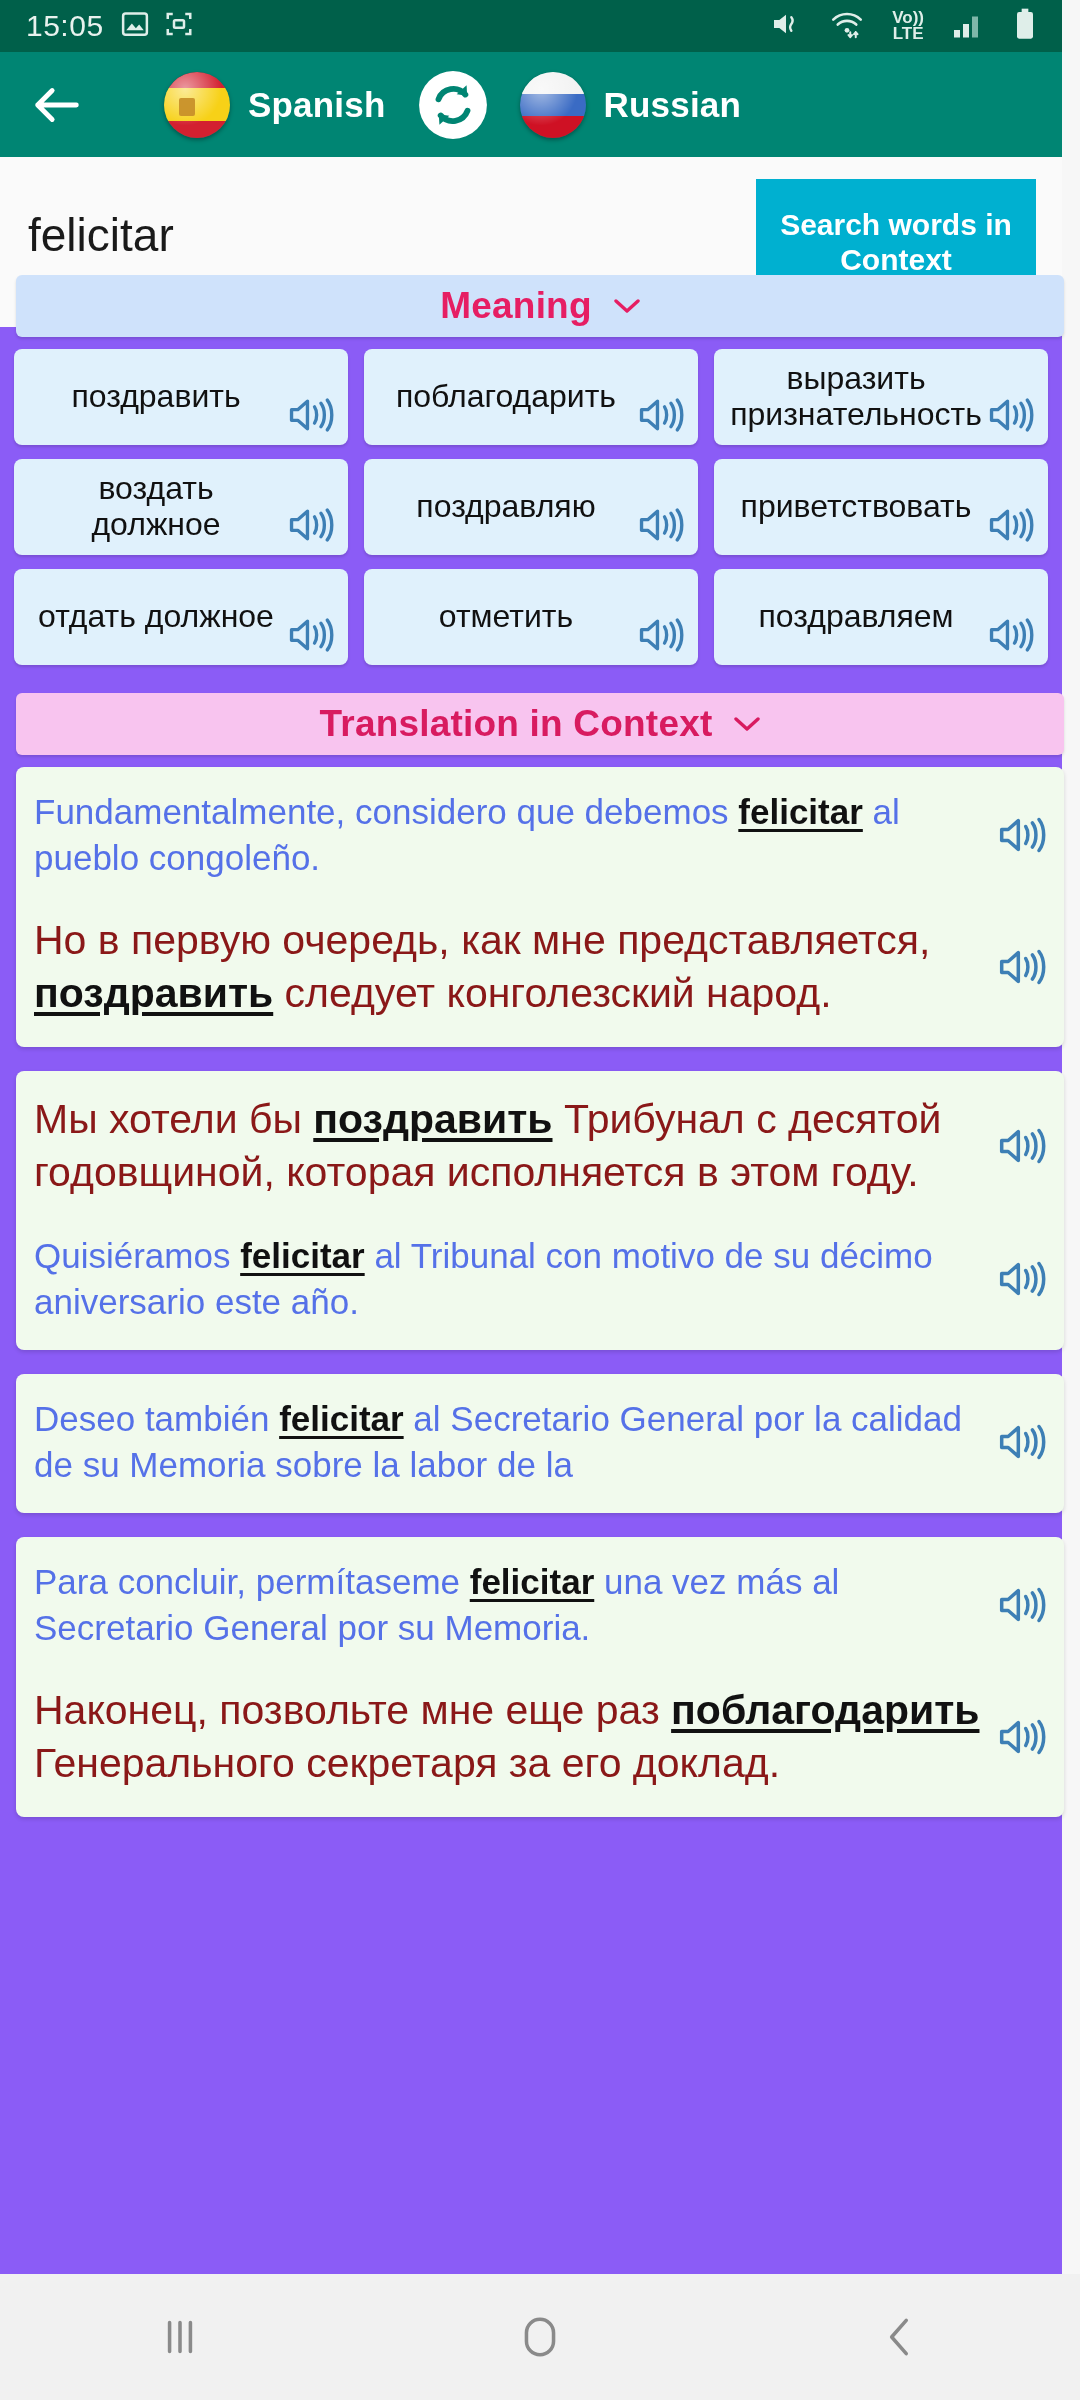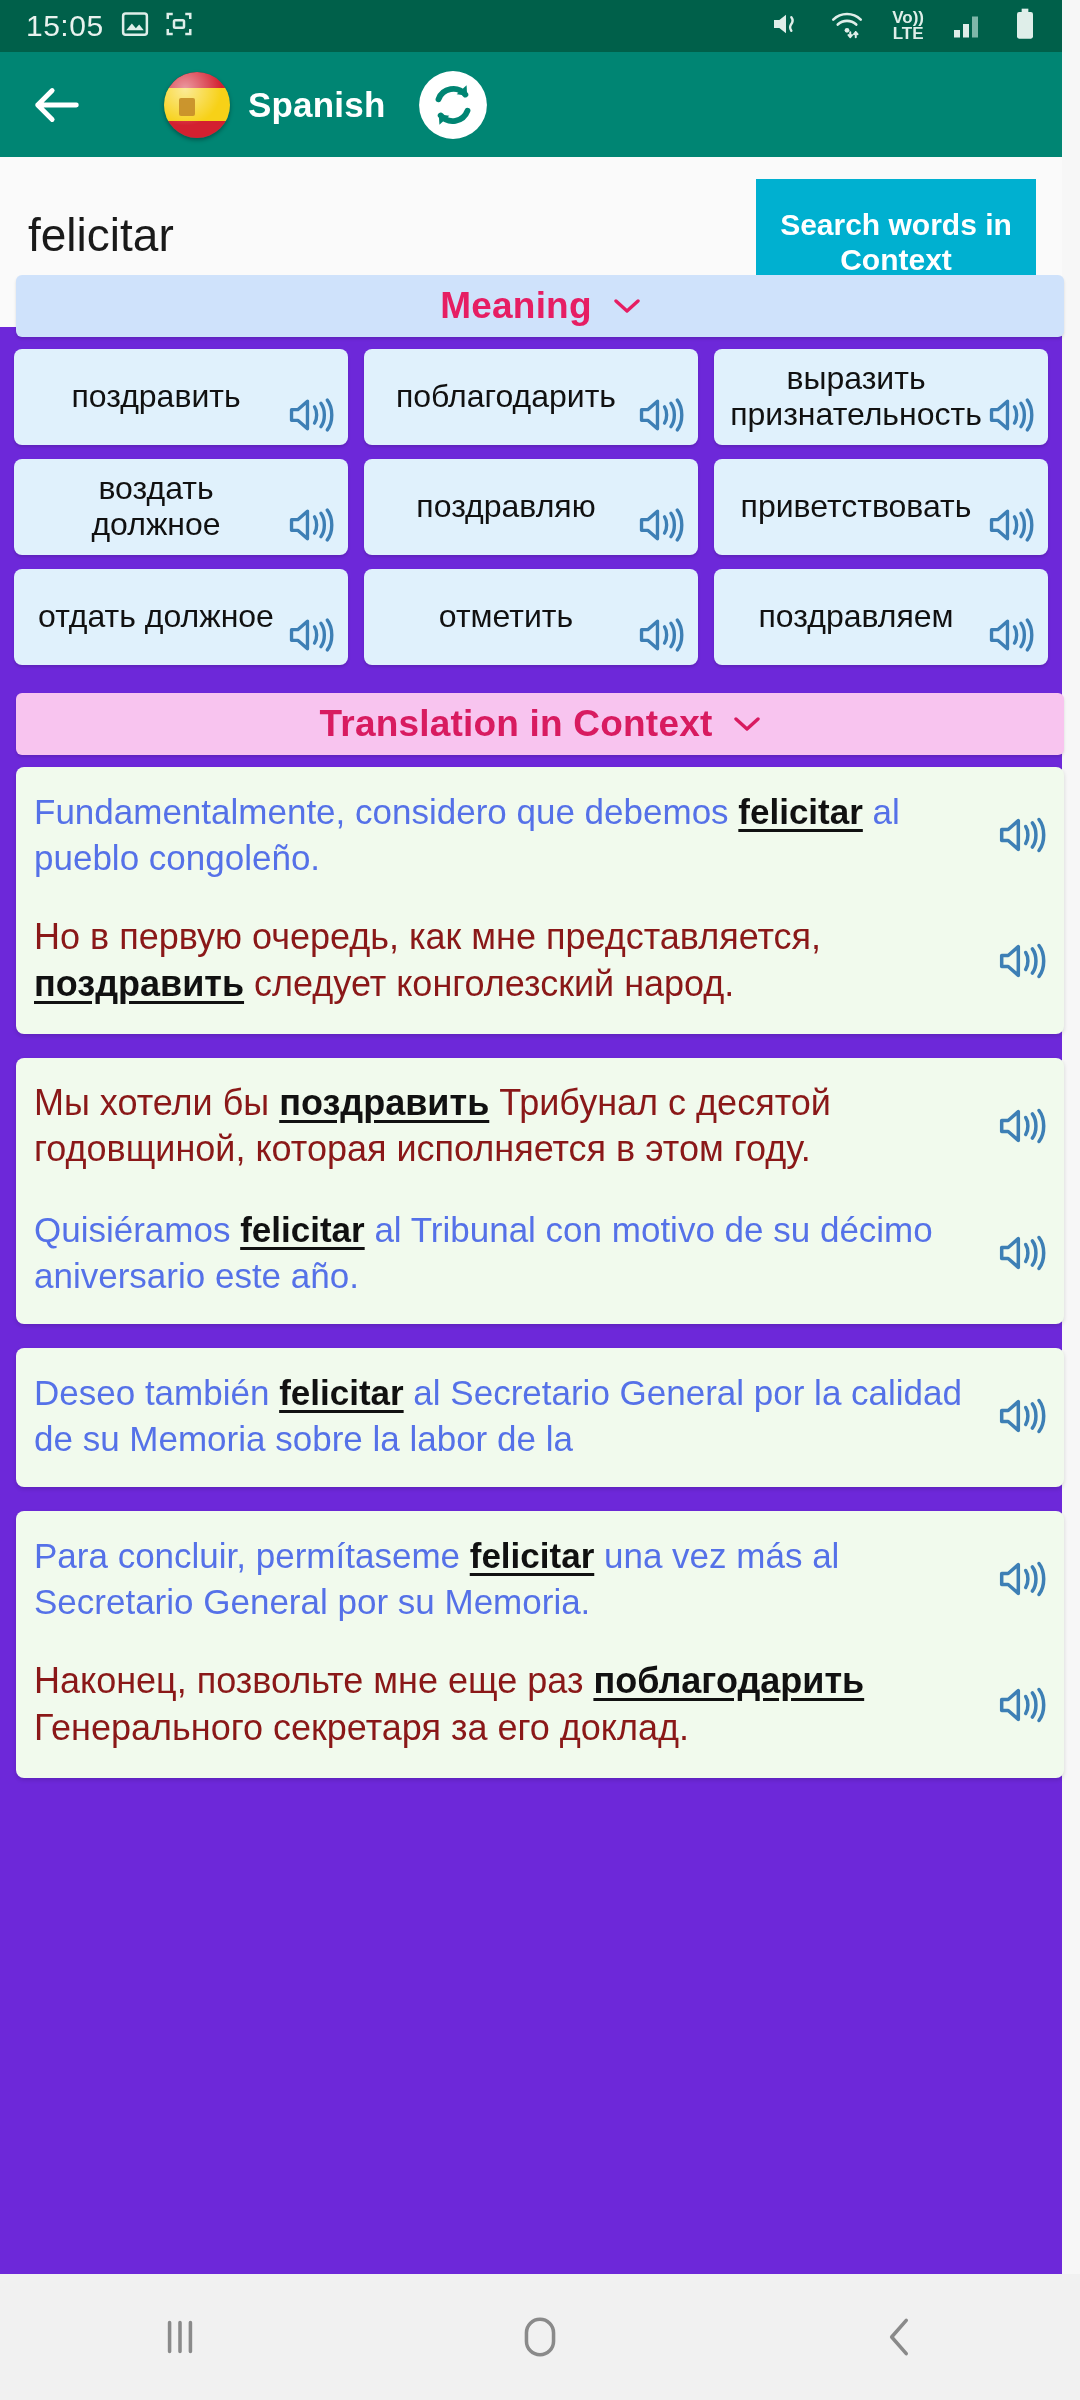--- a/index.html
+++ b/index.html
@@ -1,21 +1,21 @@
 <!DOCTYPE html>
 <html><head>
 <meta charset="utf-8">
 <style>
   * { box-sizing: border-box; margin: 0; padding: 0; }
   html, body {
     width: 1080px; height: 2400px;
     font-family: "Liberation Sans", sans-serif;
     background: #f7f7f7; overflow: hidden;
   }
-  #screen { position: relative; width: 1062px; height: 2400px; background:#6d28d9; }
+  #screen { position: relative; width: 1062px; height: 2400px; background:#8b5cf6; }
 
   
   .statusbar {
     height: 52px; background: #00604a; color: #e9f4f0;
     display: flex; align-items: center; padding: 0 26px;
   }
   .sb-time { font-size: 30px; letter-spacing: .5px; font-weight: 400; color:#e8f2ee;}
   .sb-left-icons { display:flex; align-items:center; gap:14px; margin-left:16px;}
   .sb-spacer { flex: 1; }
   .sb-right { display:flex; align-items:center; gap:28px; }
@@ -82,21 +82,21 @@
   
   .cards { padding: 12px 16px 0 16px; }
   .tcard {
     background:#f1faed; border-radius: 8px; box-shadow: 0 2px 4px rgba(0,0,0,.14);
     padding: 22px 18px 26px 18px; margin-bottom: 24px; position:relative;
   }
   .trow { display:flex; align-items:center; }
   .trow + .trow { margin-top: 34px; }
   .ttext { flex:1; padding-right: 12px; }
   .src { font-size: 35px; line-height: 1.30; color:#5571e8; }
-  .tgt { font-size: 36px; line-height: 1.30; color:#8a1818; }
+  .tgt { font-size: 41px; line-height: 1.30; color:#8a1818; }
   .kw { font-weight: 700; color:#111111; text-decoration: underline; text-underline-offset: 5px; }
   .tspk { width: 48px; height: 42px; flex:none; }
 
   
   .navbar {
     position:absolute; left:0; bottom:0; width:1080px; height:126px;
     background:#f1f1f1; display:flex; align-items:center; justify-content:space-around;
   }
   .nav-ico { width: 70px; height: 70px; display:flex; align-items:center; justify-content:center;}
   .content-clip { position:absolute; top:275px; left:0; width:1080px; height:1999px; overflow:hidden; }
@@ -173,20 +173,24 @@
     </span>
     <span class="swap-btn">
       <svg width="74" height="74" viewBox="0 0 24 24">
         <circle cx="12" cy="12" r="11" fill="#ffffff"></circle>
         <path d="M7.3 10.1A5.1 5.1 0 0 1 16 8.6" fill="none" stroke="#008573" stroke-width="1.9" stroke-linecap="round"></path>
         <path d="M16.7 13.9A5.1 5.1 0 0 1 8 15.4" fill="none" stroke="#008573" stroke-width="1.9" stroke-linecap="round"></path>
         <path d="M16.4 5.6l.2 3.4-3.4-.5z" fill="#008573"></path>
         <path d="M7.6 18.4l-.2-3.4 3.4.5z" fill="#008573"></path>
       </svg>
     </span>
+    <span class="lang-block">
+      <span class="flag flag-ru"></span>
+      <span class="lang-label">Russian</span>
+    </span>
   </div>
 
   <div class="searchrow">
     <span class="search-field">
       <span class="search-value" placeholder="Enter word">felicitar</span>
     </span>
     <span class="ctx-btn">Search words in Context</span>
   </div>
 
   <div class="content-clip">

